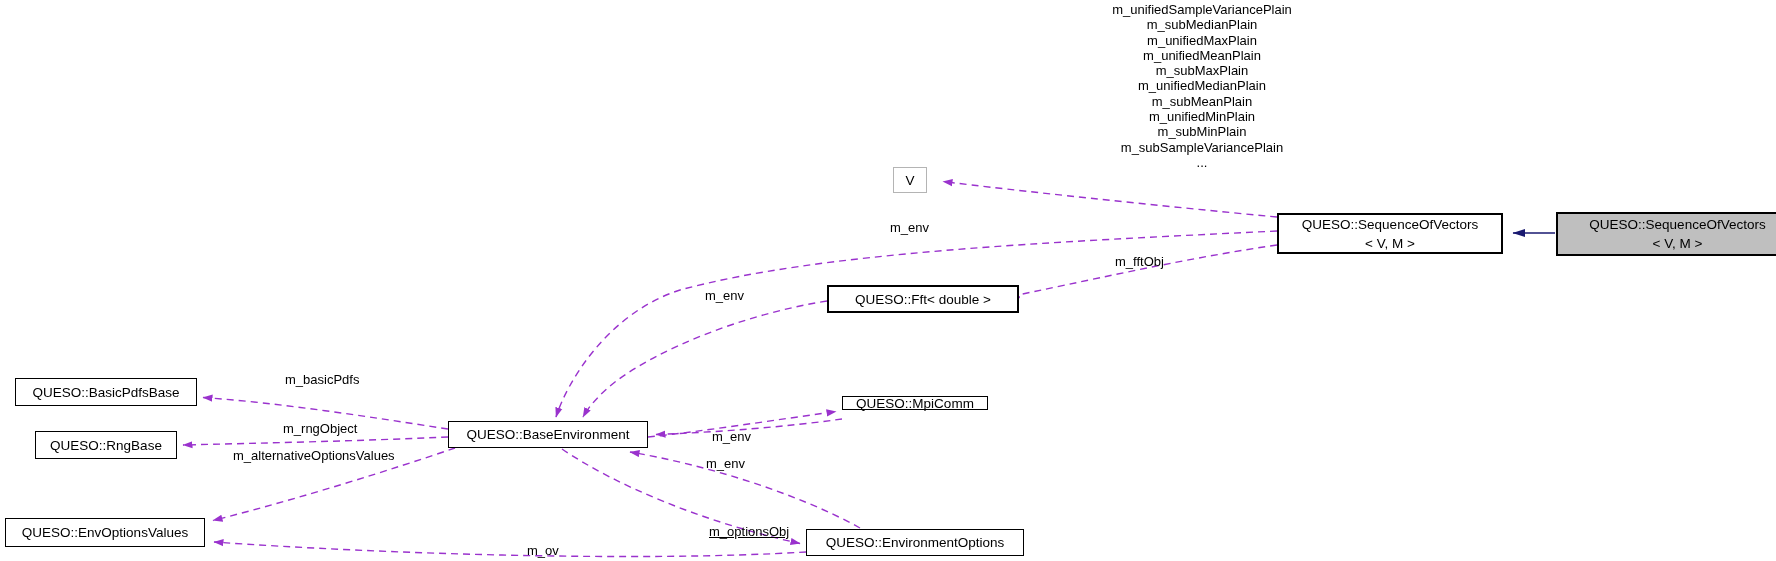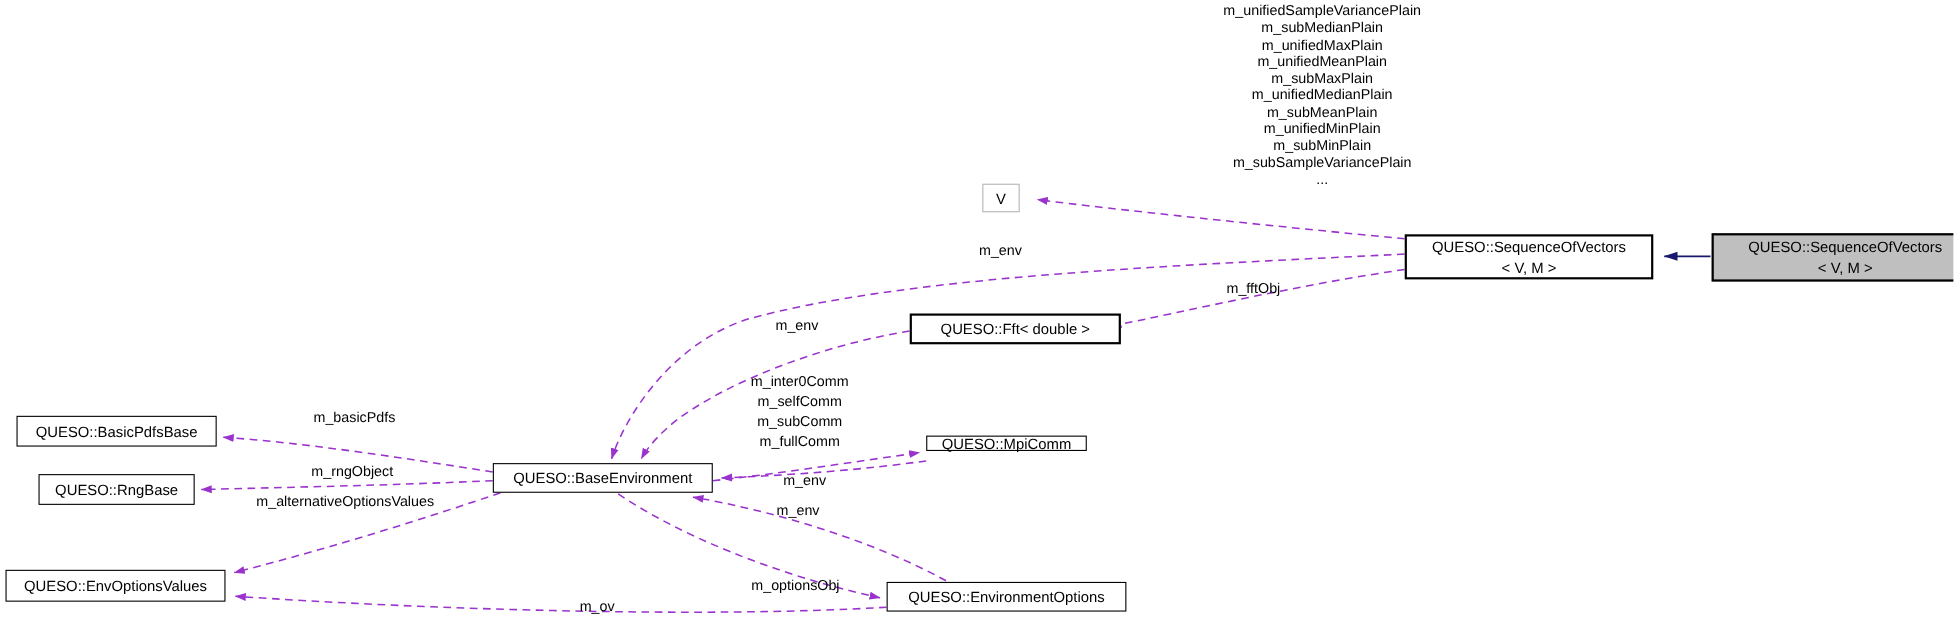--- a/index.html
+++ b/index.html
@@ -30,21 +30,21 @@
   
   #l-env-bvs{left:890px;top:220px;}
   #l-fftobj{left:1115px;top:254px;}
   #l-env-fft{left:705px;top:288px;}
   #l-basicpdfs{left:285px;top:372px;}
   #l-rngobject{left:283px;top:421px;}
   #l-altopts{left:233px;top:448px;}
   #l-commstack{left:652px;top:338px;width:150px;line-height:18px;}
   #l-env-mpi{left:712px;top:429px;}
   #l-env-eo{left:706px;top:456px;}
-  #l-optionsobj{left:683px;top:524px;}
+  #l-optionsobj{left:709px;top:524px;text-decoration:underline;}
   #l-ov{left:527px;top:543px;}
 </style>
 </head>
 <body>
 
 <div id="canvas">
 
   <svg id="edges" width="1776" height="561" viewBox="0 0 1776 561" xmlns="http://www.w3.org/2000/svg">
     <defs>
       <marker id="ah-p" markerWidth="11" markerHeight="9" refX="9.5" refY="4" orient="auto" markerUnits="userSpaceOnUse">
@@ -129,25 +129,19 @@
     <span>QUESO::EnvironmentOptions</span>
   </div>
 
   <div class="elabel" id="l-env-bvs">m_env</div>
   <div class="elabel" id="l-fftobj">m_fftObj</div>
   <div class="elabel" id="l-env-fft">m_env</div>
   <div class="elabel" id="l-basicpdfs">m_basicPdfs</div>
   <div class="elabel" id="l-rngobject">m_rngObject</div>
   <div class="elabel" id="l-altopts">m_alternativeOptionsValues</div>
 
-  <div class="elabel center" id="l-commstack">
-    <div>m_inter0Comm</div>
-    <div>m_selfComm</div>
-    <div>m_subComm</div>
-    <div>m_fullComm</div>
-  </div>
 
   <div class="elabel" id="l-env-mpi">m_env</div>
   <div class="elabel" id="l-env-eo">m_env</div>
   <div class="elabel" id="l-optionsobj">m_optionsObj</div>
   <div class="elabel" id="l-ov">m_ov</div>
 
 </div>
 
 </body></html>

